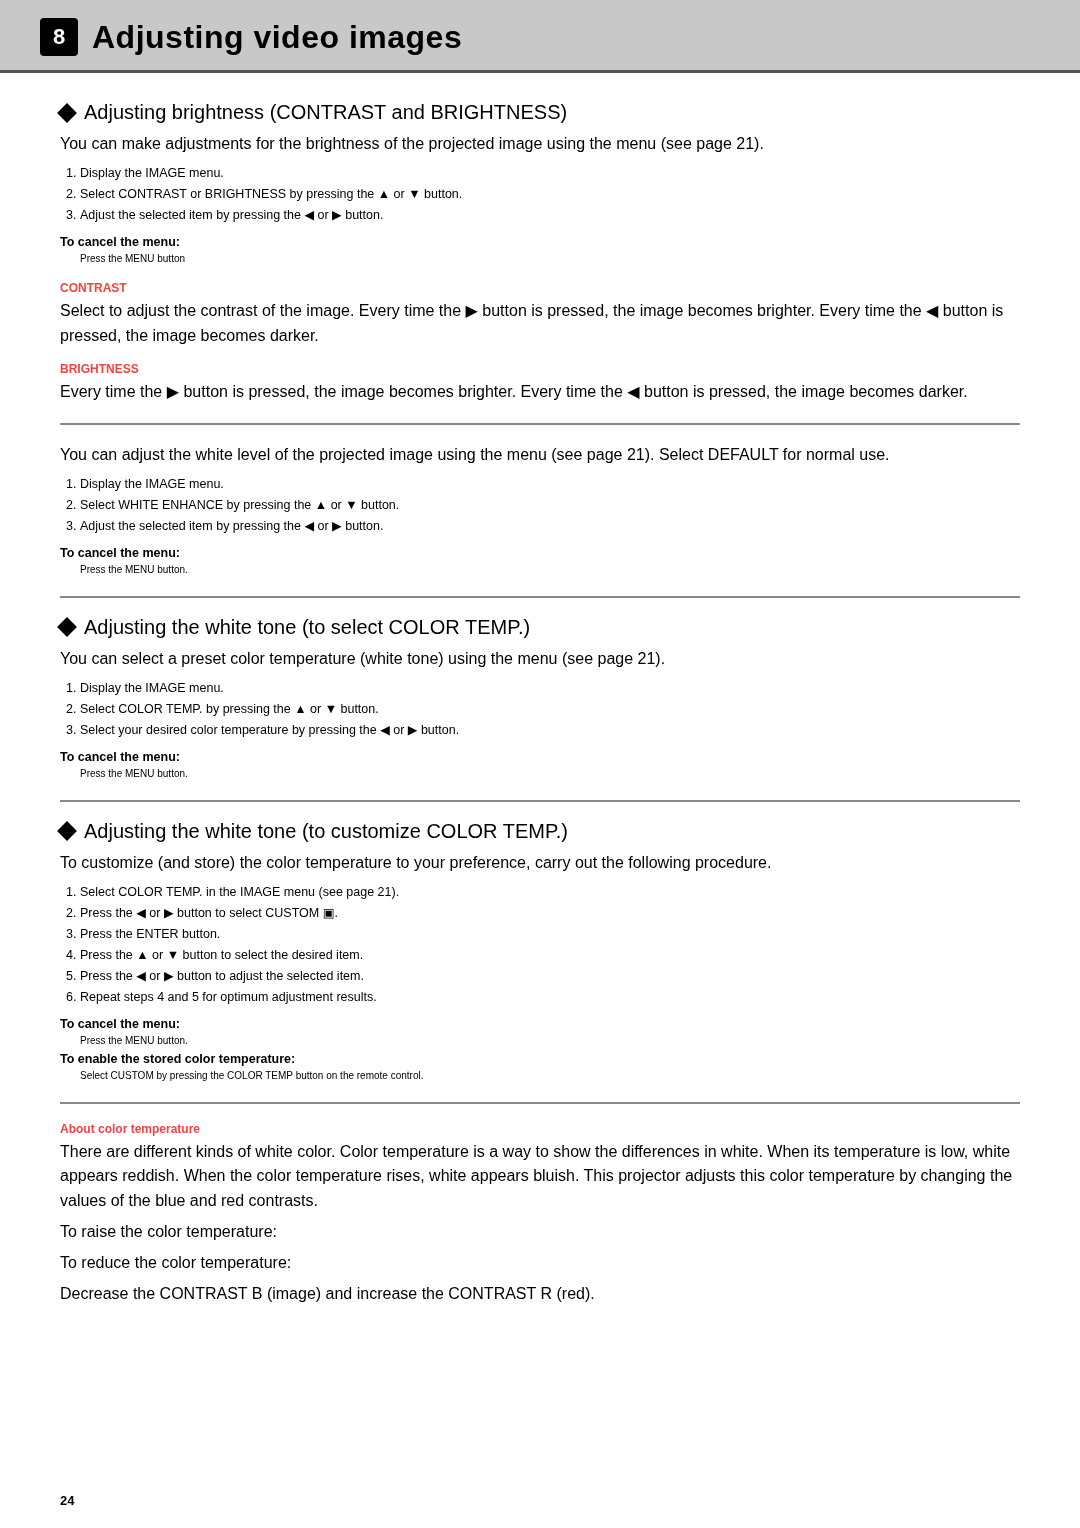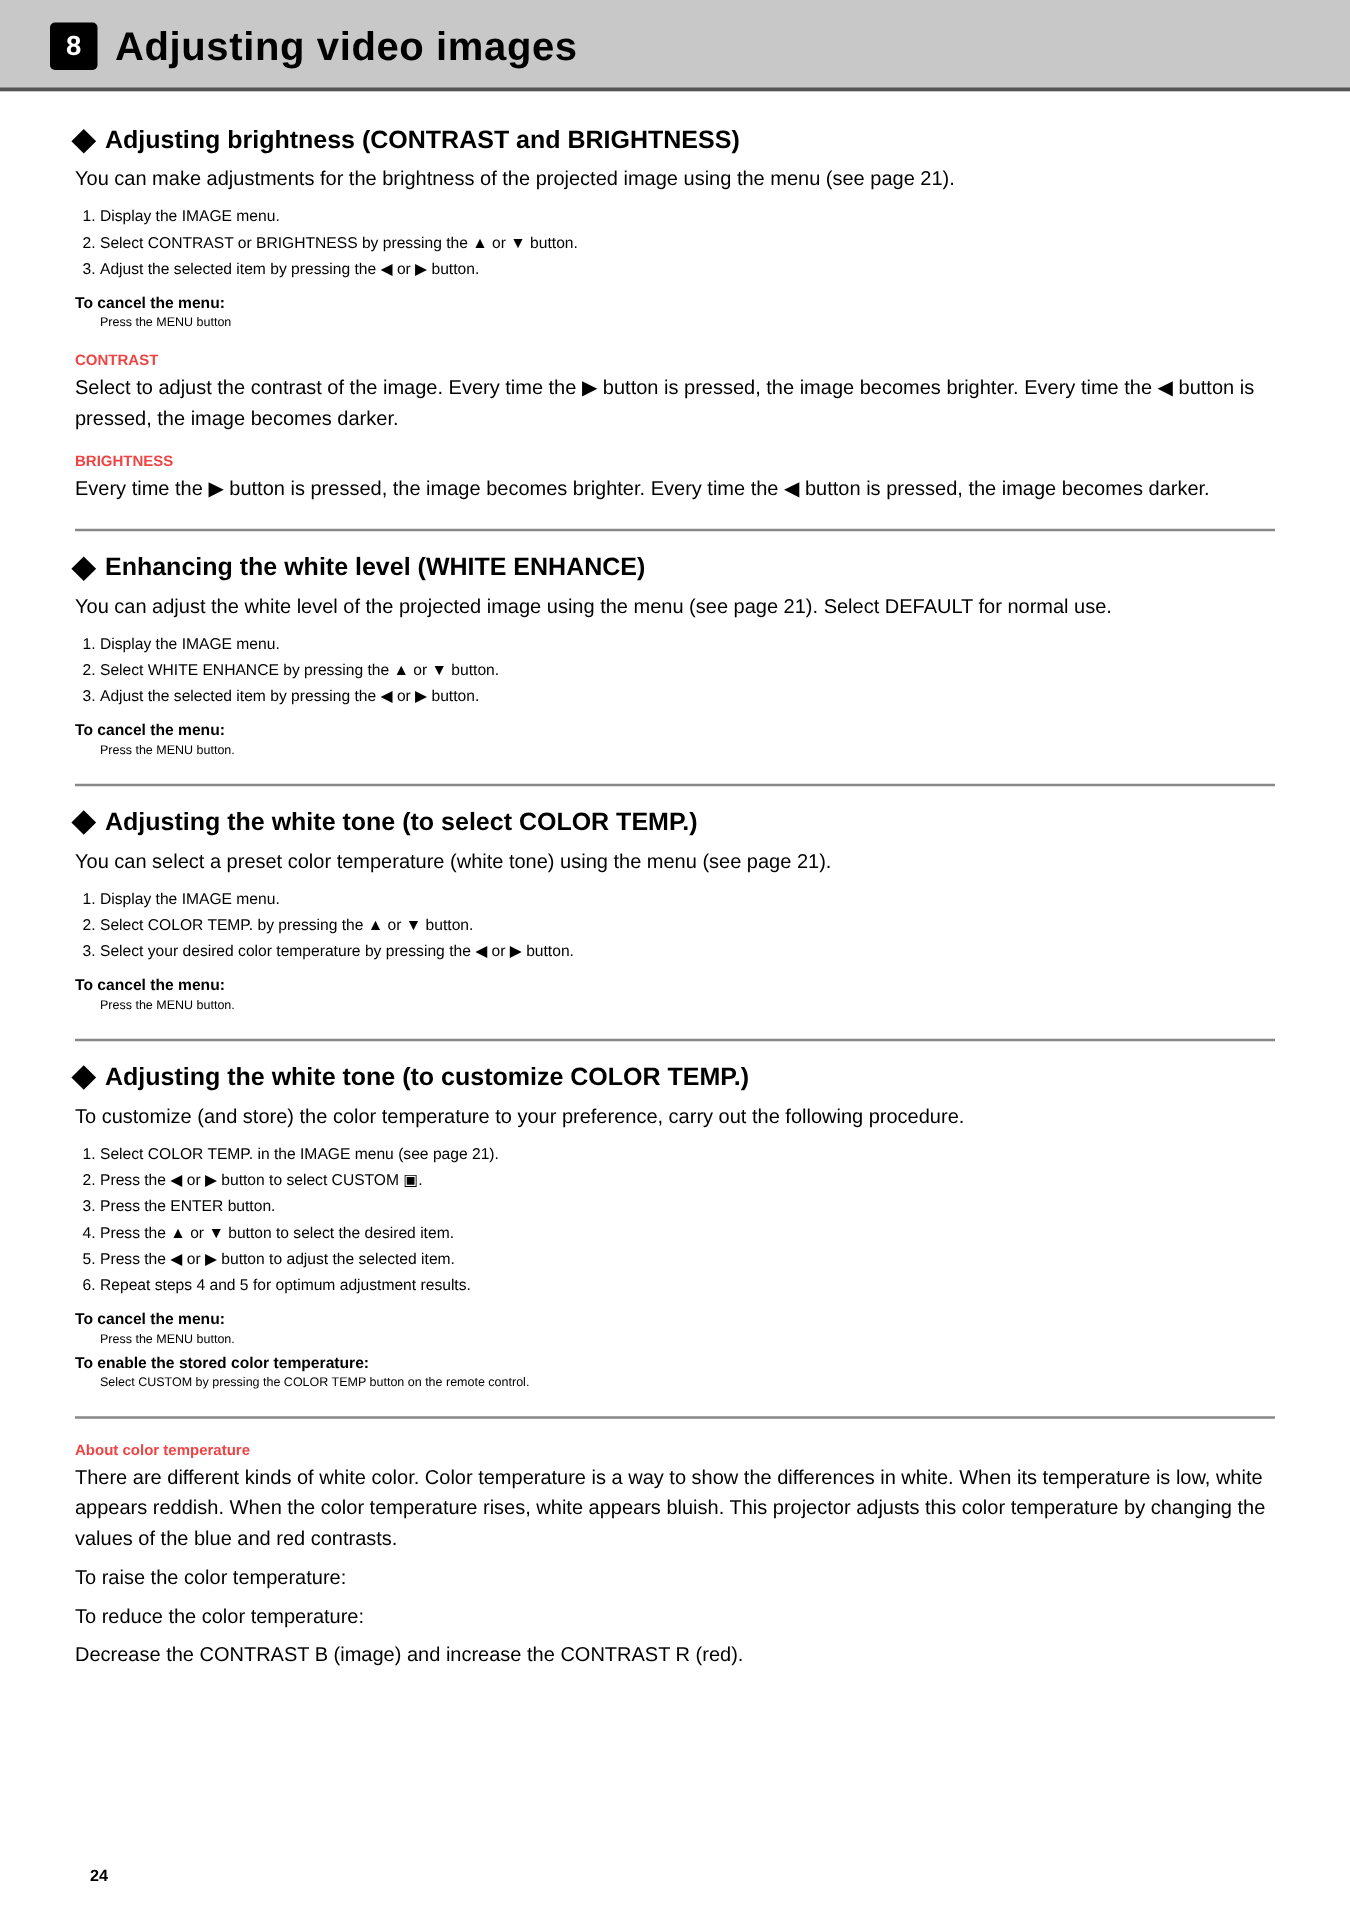--- a/index.html
+++ b/index.html
@@ -56,21 +56,21 @@
     }
 
     
     .content {
       padding: 28px 60px 40px 60px;
     }
 
     
     .section-title {
       font-size: 20px;
-      font-weight: bold;
+      font-weight: normal;
       color: #000;
       margin-bottom: 8px;
       margin-top: 28px;
       display: flex;
       align-items: center;
       gap: 6px;
     }
 
     .section-title:first-child {
       margin-top: 0;
@@ -136,21 +136,21 @@
 
     .horizontal-rule {
       border: none;
       border-top: 2px solid #888;
       margin: 18px 0 18px 0;
     }
 
     .page-number {
       position: absolute;
       bottom: 20px;
-      left: 72px;
+      left: 60px;
       font-size: 13px;
       font-weight: bold;
       color: #000;
     }
   </style>
 </head>
 <body>
 
 <div class="page">
 
@@ -184,24 +184,20 @@
 
       <div>
         <p class="subsection-title">BRIGHTNESS</p>
         <p class="body-text">Every time the ▶ button is pressed, the image becomes brighter. Every time the ◀ button is pressed, the image becomes darker.</p>
       </div>
     </div>
 
     <hr class="horizontal-rule">
 
     <div>
-      <div class="section-title">
-        <span class="diamond"></span>
-        <span>Enhancing the white level (WHITE ENHANCE)</span>
-      </div>
       <p class="body-text">You can adjust the white level of the projected image using the menu (see page 21). Select DEFAULT for normal use.</p>
       <ol>
         <li>Display the IMAGE menu.</li>
         <li>Select WHITE ENHANCE by pressing the ▲ or ▼ button.</li>
         <li>Adjust the selected item by pressing the ◀ or ▶ button.</li>
       </ol>
       <p class="to-cancel">To cancel the menu:</p>
       <div class="to-cancel-body">
         <span>Press the MENU button.</span>
       </div>

